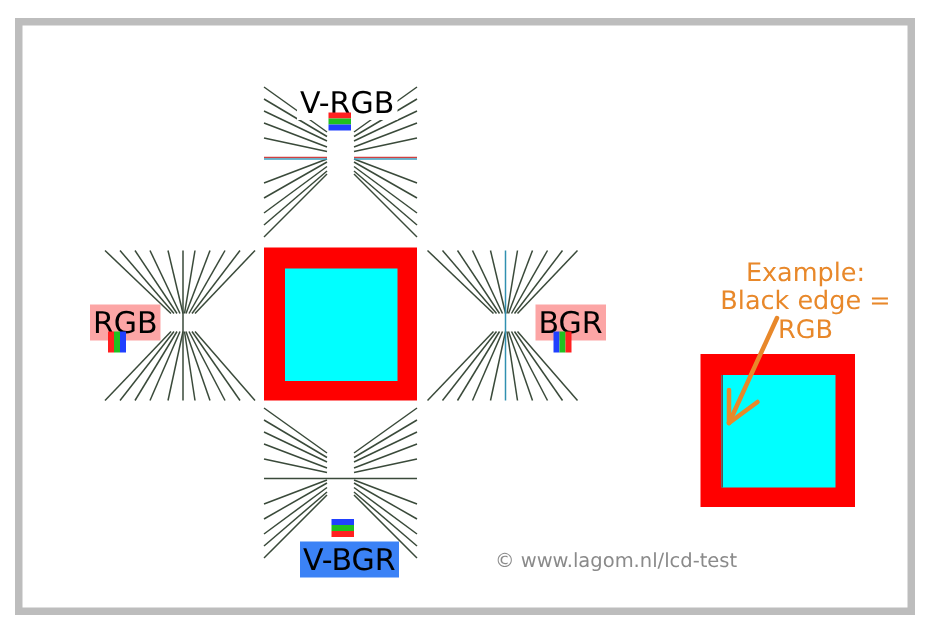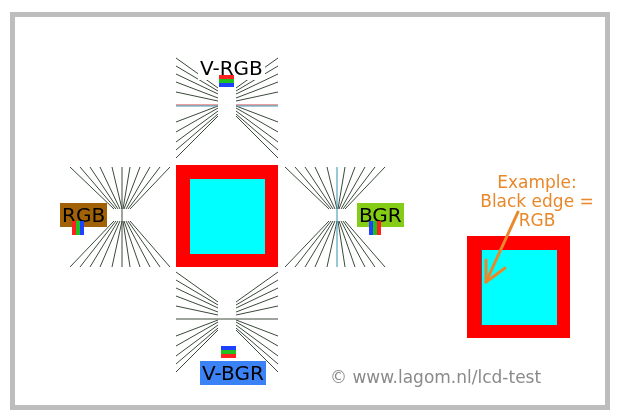--- a/index.html
+++ b/index.html
@@ -2,21 +2,21 @@
 <html><head>
 <meta charset="utf-8">
 <style>
   html,body{margin:0;padding:0;background:#fff;}
   body{width:627px;height:420px;position:relative;overflow:hidden;font-family:"DejaVu Sans",sans-serif;}
   .frame{position:absolute;left:10px;top:12px;width:590px;height:388px;border:5px solid #bdbdbd;background:#fff;}
   .abs{position:absolute;}
   .label{position:absolute;font-size:20px;color:#000;white-space:nowrap;}
   svg{position:absolute;overflow:visible;}
   .orange{color:#e8882a;font-size:17px;text-align:center;position:absolute;line-height:19px;}
-  .copy{position:absolute;color:#8a8a8a;font-size:17px;white-space:nowrap;}
+  .copy{position:absolute;color:#8a8a8a;font-size:13px;white-space:nowrap;}
 </style>
 </head>
 <body>
 
 <div class="frame"></div>
 
 <svg style="left:176px;top:58px;" width="102" height="102" viewBox="0 0 102 102">
   <g stroke="#3a4a3a" stroke-width="1">
     <line x1="0" y1="0" x2="42" y2="30"></line>
       <line x1="0" y1="8" x2="42" y2="33"></line>
@@ -69,21 +69,21 @@
     <line x1="30" y1="100" x2="50" y2="54"></line>
       <line x1="42" y1="100" x2="52" y2="54"></line>
     <line x1="100" y1="100" x2="60" y2="54"></line>
       <line x1="90" y1="100" x2="58" y2="54"></line>
       <line x1="80" y1="100" x2="56" y2="54"></line>
     <line x1="70" y1="100" x2="54" y2="54"></line>
       <line x1="60" y1="100" x2="53" y2="54"></line>
     <line x1="52" y1="0" x2="52" y2="100"></line>
   </g>
 </svg>
-<div class="label" style="left:60px;top:203px;background:#a16207;padding:0 2px;">RGB</div>
+<div class="label" style="left:60px;top:203px;background:#fca5a5;padding:0 2px;">RGB</div>
 <div class="abs" style="left:72px;top:221px;height:14px;display:flex;">
   <div style="width:4px;background:#ff2020;"></div>
   <div style="width:4px;background:#20c020;"></div>
   <div style="width:4px;background:#2040ff;"></div>
 </div>
 
 <svg style="left:285px;top:167px;" width="100" height="100" viewBox="0 0 100 100">
   <g stroke="#3a4a3a" stroke-width="1">
     <line x1="0" y1="0" x2="44" y2="42"></line>
       <line x1="10" y1="0" x2="46" y2="42"></line>
@@ -101,21 +101,21 @@
     <line x1="30" y1="100" x2="50" y2="54"></line>
       <line x1="42" y1="100" x2="52" y2="54"></line>
     <line x1="100" y1="100" x2="60" y2="54"></line>
       <line x1="90" y1="100" x2="58" y2="54"></line>
       <line x1="80" y1="100" x2="56" y2="54"></line>
     <line x1="70" y1="100" x2="54" y2="54"></line>
       <line x1="60" y1="100" x2="53" y2="54"></line>
     <line x1="52" y1="0" x2="52" y2="100" stroke="#3090b0"></line>
   </g>
 </svg>
-<div class="label" style="left:357px;top:203px;background:#84cc16;padding:0 2px;">BGR</div>
+<div class="label" style="left:357px;top:203px;background:#fca5a5;padding:0 2px;">BGR</div>
 <div class="abs" style="left:369px;top:221px;height:14px;display:flex;">
   <div style="width:4px;background:#2040ff;"></div>
   <div style="width:4px;background:#20c020;"></div>
   <div style="width:4px;background:#ff2020;"></div>
 </div>
 
 <div class="abs" style="left:176px;top:165px;width:102px;height:102px;background:#ff0000;">
   <div class="abs" style="left:14px;top:14px;width:75px;height:75px;background:#00ffff;"></div>
 </div>
 

